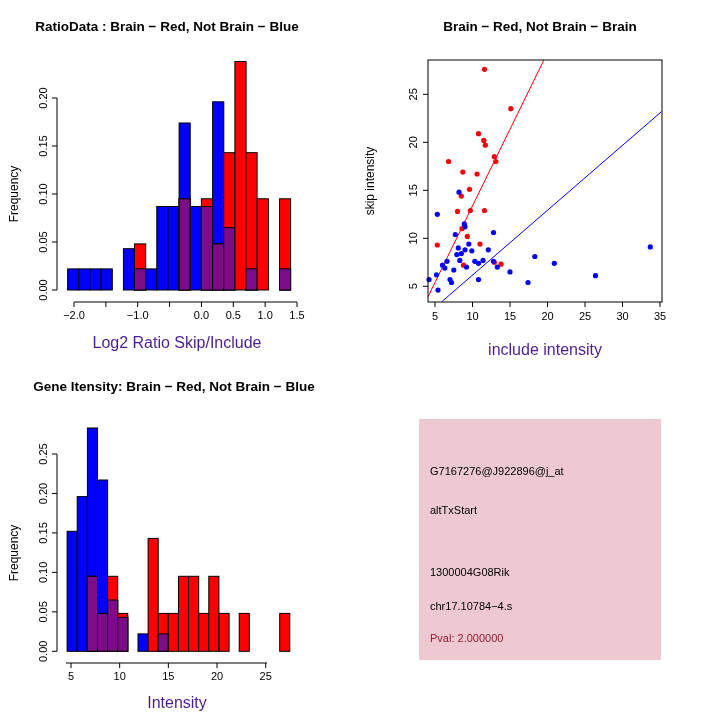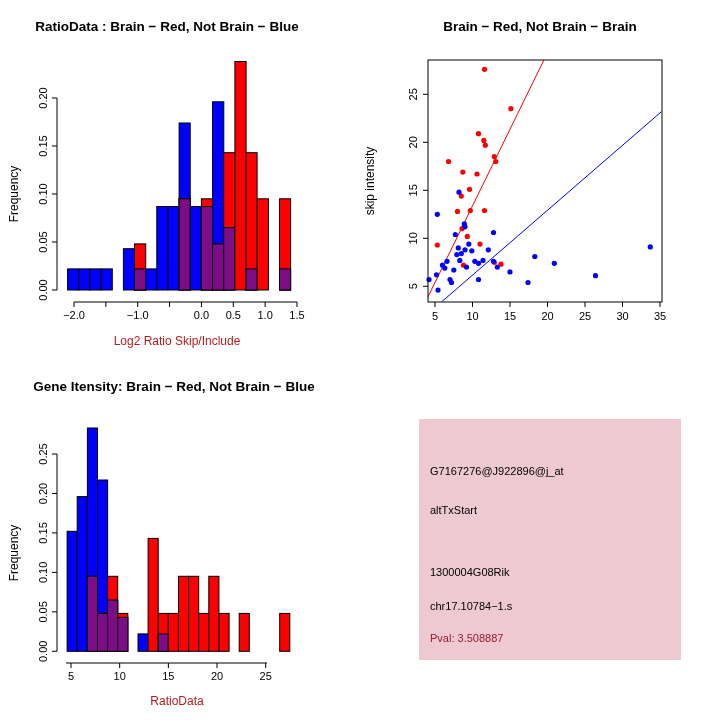--- a/index.html
+++ b/index.html
@@ -5,25 +5,25 @@
   html,body{margin:0;padding:0;background:#fff;}
   body{width:720px;height:720px;position:relative;font-family:"Liberation Sans",sans-serif;}
   text{font-family:"Liberation Sans",sans-serif;fill:#000;}
   .canvas{position:absolute;left:0;top:0;width:720px;height:720px;background:#fff;}
   .panel{position:absolute;width:360px;height:360px;}
   .panel svg{position:absolute;left:0;top:0;}
   .chart-title{position:absolute;top:19px;left:0;width:100%;text-align:center;
                font-size:13.5px;font-weight:bold;color:#000;white-space:nowrap;}
   .p1 .chart-title{transform:translateX(-13px);}
   .p3 .chart-title{transform:translateX(-6px);}
-  .xlabel{position:absolute;font-size:12px;text-align:center;color:#b91c1c;}
+  .xlabel{position:absolute;font-size:16px;text-align:center;color:#4c1d95;}
   .ylabel{position:absolute;font-size:12px;color:#000;white-space:nowrap;
           transform:translate(-50%,-50%) rotate(-90deg);}
   .tick{font-size:11px;}
-  .info-box{position:absolute;left:59px;top:59px;width:262px;height:241px;
+  .info-box{position:absolute;left:59px;top:59px;width:242px;height:241px;
             background:#eec9d2;
             background-image:radial-gradient(#e4bcc9 12%,transparent 13%);
             background-size:4px 4px;text-align:right;}
   .info-line{position:absolute;left:11px;font-size:11px;color:#000;white-space:nowrap;}
   .pval{color:#9b1b30;}
 </style>
 </head>
 <body>
 
 <div class="canvas">
@@ -181,20 +181,21 @@
         <line x1="68" y1="238.3" x2="63" y2="238.3" stroke="#000"></line>
         <text x="57" y="238.3" text-anchor="middle" class="tick" transform="rotate(-90 57 238.3)">10</text>
         <line x1="68" y1="190.3" x2="63" y2="190.3" stroke="#000"></line>
         <text x="57" y="190.3" text-anchor="middle" class="tick" transform="rotate(-90 57 190.3)">15</text>
         <line x1="68" y1="142.3" x2="63" y2="142.3" stroke="#000"></line>
         <text x="57" y="142.3" text-anchor="middle" class="tick" transform="rotate(-90 57 142.3)">20</text>
         <line x1="68" y1="94.30000000000001" x2="63" y2="94.30000000000001" stroke="#000"></line>
         <text x="57" y="94.30000000000001" text-anchor="middle" class="tick" transform="rotate(-90 57 94.30000000000001)">25</text>
       </svg>
     <div class="chart-title">Brain − Red, Not Brain − Brain</div>
+    <div class="xlabel" style="left:68px;width:234px;top:341px">include intensity</div>
     <div class="ylabel" style="left:10px;top:181px">skip intensity</div>
   </section>
 
   <section class="panel p3" style="left:0;top:360px">
     <svg width="360" height="360">
         <rect x="67.1" y="171.3" width="10.1" height="120.0" fill="#0000ff" stroke="#000" stroke-width="1"></rect>
         <rect x="77.2" y="136.6" width="10.1" height="154.7" fill="#0000ff" stroke="#000" stroke-width="1"></rect>
         <rect x="87.4" y="68.0" width="10.1" height="223.3" fill="#0000ff" stroke="#000" stroke-width="1"></rect>
         <rect x="87.4" y="216.3" width="10.1" height="75.0" fill="#ff0000" stroke="#000" stroke-width="1"></rect>
         <rect x="87.4" y="216.3" width="10.1" height="75.0" fill="#7d0d87" stroke="#000" stroke-width="1"></rect>
@@ -239,27 +240,27 @@
         <line x1="57" y1="212.38" x2="52" y2="212.38" stroke="#000"></line>
         <text x="47" y="212.38" text-anchor="middle" class="tick" transform="rotate(-90 47 212.38)">0.10</text>
         <line x1="57" y1="172.92000000000002" x2="52" y2="172.92000000000002" stroke="#000"></line>
         <text x="47" y="172.92000000000002" text-anchor="middle" class="tick" transform="rotate(-90 47 172.92000000000002)">0.15</text>
         <line x1="57" y1="133.45999999999998" x2="52" y2="133.45999999999998" stroke="#000"></line>
         <text x="47" y="133.45999999999998" text-anchor="middle" class="tick" transform="rotate(-90 47 133.45999999999998)">0.20</text>
         <line x1="57" y1="94" x2="52" y2="94" stroke="#000"></line>
         <text x="47" y="94" text-anchor="middle" class="tick" transform="rotate(-90 47 94)">0.25</text>
       </svg>
     <div class="chart-title">Gene Itensity: Brain − Red, Not Brain − Blue</div>
-    <div class="xlabel" style="left:57px;width:240px;top:334px">RatioData</div>
+    <div class="xlabel" style="left:57px;width:240px;top:334px">Intensity</div>
     <div class="ylabel" style="left:14px;top:193px">Frequency</div>
   </section>
 
   <section class="panel p4" style="left:360px;top:360px">
     <div class="info-box">
       <div class="info-line" style="top:46px">G7167276@J922896@j_at</div>
       <div class="info-line" style="top:85px">altTxStart</div>
       <div class="info-line" style="top:147px">1300004G08Rik</div>
-      <div class="info-line" style="top:181px">chr17.10784−1.s</div>
-      <div class="info-line pval" style="top:213px">Pval: 3.508887</div>
+      <div class="info-line" style="top:181px">chr17.10784−4.s</div>
+      <div class="info-line pval" style="top:213px">Pval: 2.000000</div>
     </div>
   </section>
 
 </div>
 
 </body></html>

